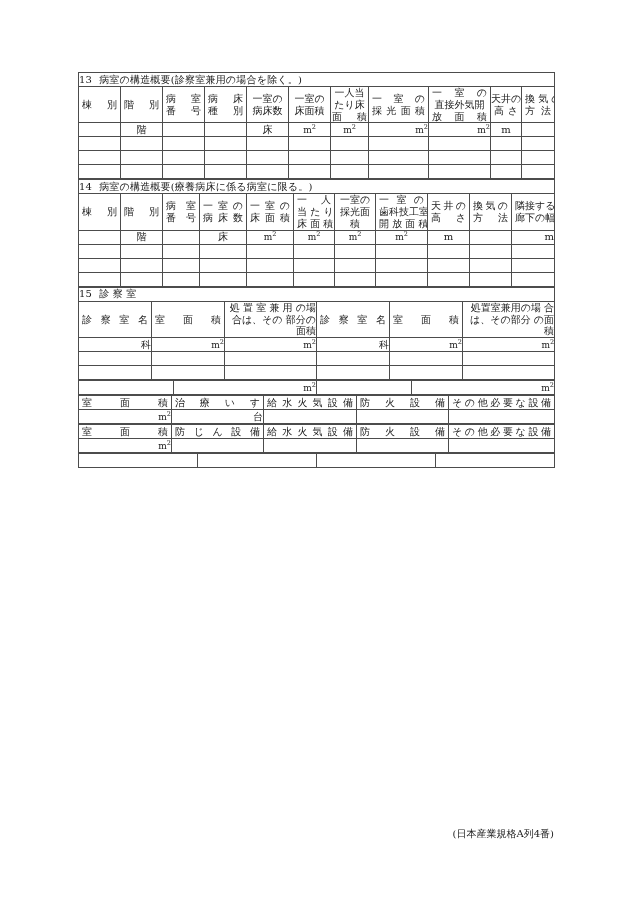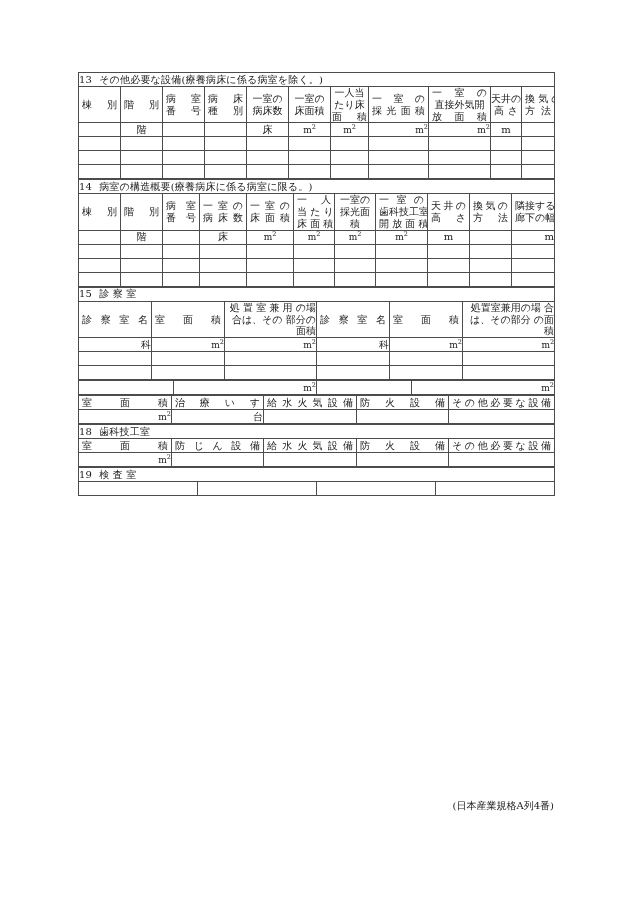--- a/index.html
+++ b/index.html
@@ -98,21 +98,21 @@
   td.blank { height: 14px; }
   td.blank-tall { height: 15px; }
 
   
   td.splitL { border-right: 2px solid #333; }
 
   
   .footer {
     position: absolute;
     left: 78px;
-    top: 799px;
+    top: 827px;
     width: 476px;
     text-align: right;
     font-size: 10px;
     padding-right: 2px;
   }
 </style>
 </head>
 <body>
 
 <div class="page">
@@ -130,21 +130,21 @@
           <col style="width:42px">
         <col style="width:38px">
           <col style="width:60px">
           <col style="width:62px">
         <col style="width:31px">
           <col style="width:33px">
       </colgroup>
       <tbody>
           <tr>
         <td class="caption" colspan="11">
-          <span class="num">13</span><span>その他必要な設備(療養病床に係る病室を除く。)</span>
+          <span class="num">13</span><span>病室の構造概要(診察室兼用の場合を除く。)</span>
         </td>
       </tr>
       <tr>
         <td class="hd">
               <span class="jx jx-pad">棟 別</span>
             </td>
         <td class="hd">
               <span class="jx jx-pad">階 別</span>
             </td>
         <td class="hd">
@@ -484,25 +484,20 @@
 
     <table class="form">
       <colgroup>
         <col style="width:93px">
           <col style="width:92px">
           <col style="width:93px">
         <col style="width:92px">
           <col style="width:106px">
       </colgroup>
       <tbody>
-          <tr>
-        <td class="caption" colspan="5">
-          <span class="num">18</span><span>歯科技工室</span>
-        </td>
-      </tr>
       <tr>
         <td class="hd">
               <span class="jx jx-pad">室   面   積</span>
             </td>
         <td class="hd">
               <span class="jx jx-pad">防 じ ん 設 備</span>
             </td>
         <td class="hd">
               <span class="jx jx-pad">給水火気設備</span>
             </td>
@@ -524,25 +519,20 @@
       </table>
 
     <table class="form">
       <colgroup>
         <col style="width:119px">
           <col style="width:119px">
         <col style="width:119px">
           <col style="width:119px">
       </colgroup>
       <tbody>
-          <tr>
-        <td class="caption" colspan="4">
-          <span class="num">19</span><span>検  査  室</span>
-        </td>
-      </tr>
       <tr>
         <td class="blank-tall"></td>
         <td class="blank-tall"></td>
         <td class="blank-tall"></td>
         <td class="blank-tall"></td>
       </tr>
     </tbody>
       </table>
 
   </div>

